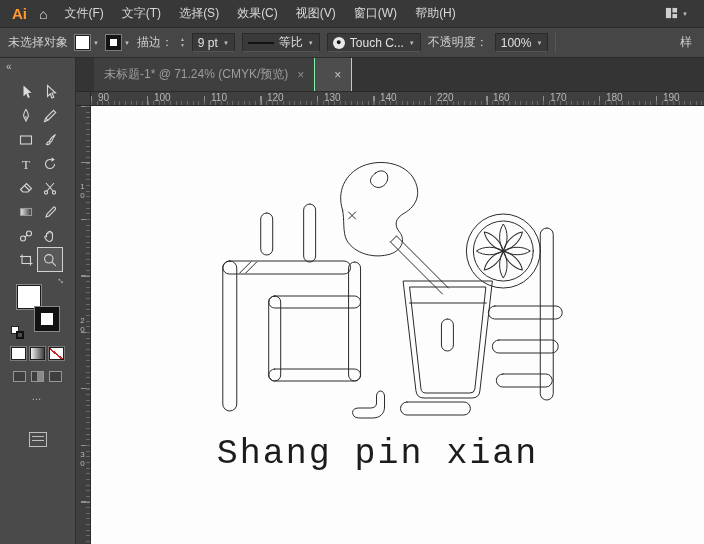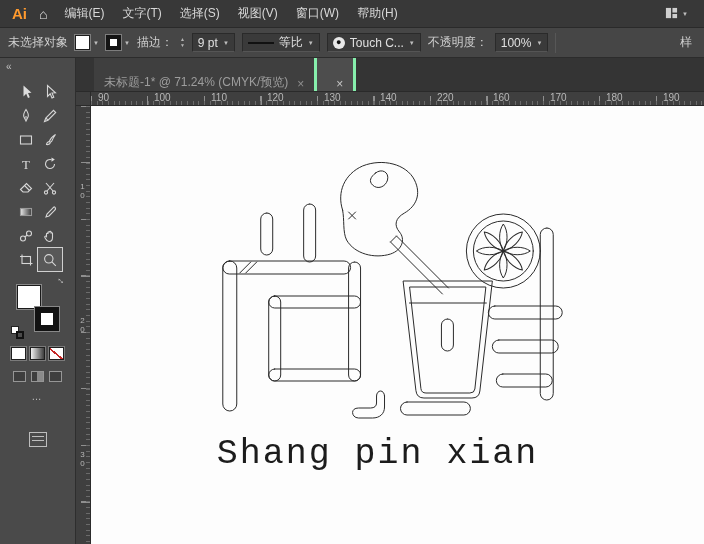--- a/index.html
+++ b/index.html
@@ -53,21 +53,21 @@
   .modebtn{width:13px;height:11px;border:1px solid #969696;background:#3e3e3e}
   .modebtn.alt{background:linear-gradient(to right,#3e3e3e 50%,#8a8a8a 50%)}
   .dots{color:#c0c0c0;text-align:center;margin-top:9px;font-size:10px;letter-spacing:2px}
   .bottom-icon{margin:30px auto 0;width:18px;height:15px;border:1px solid #bdbdbd;position:relative}
   .bottom-icon i{position:absolute;left:2px;right:2px;top:3px;border-top:1px solid #bdbdbd}
   .bottom-icon i.l2{top:7px}
 
   
   .docarea{flex:1;display:flex;flex-direction:column;min-width:0}
   .tabbar{height:34px;background:#343434;display:flex;align-items:stretch;padding-left:18px;border-bottom:1px solid #2a2a2a}
-  .tab{display:flex;align-items:flex-end;padding:0 10px;font-size:12px;border-right:3px solid #86efac;white-space:nowrap}
+  .tab{display:flex;align-items:center;padding:0 10px;font-size:12px;border-right:1px solid #86efac;white-space:nowrap}
   .tab.inactive{background:#3f3f3f;color:#9d9d9d}
   .tab.active{background:#4d4d4d;color:#e3e3e3}
   .tab-close{margin-left:9px;font-size:12px;color:#8f8f8f}
   .tab.active .tab-close{color:#c5c5c5}
 
   .rulerrow{height:14px;display:flex;flex:none}
   .ruler-corner{width:15px;height:14px;background:#3f3f3f;border-right:1px solid #2b2b2b;border-bottom:1px solid #2b2b2b;flex:none}
   .hruler{flex:1;position:relative;background:#3f3f3f;border-bottom:1px solid #2b2b2b;
     background-image:
       repeating-linear-gradient(to right,#6b6b6b 0 1px,transparent 1px 5.65px),
@@ -89,23 +89,24 @@
   .canvas svg{position:absolute;inset:0;width:100%;height:100%}
 </style>
 </head>
 <body>
 
 <div class="app">
 
   <div class="menubar">
     <span class="ai-logo">Ai</span>
     <span class="home-icon">⌂</span>
-    <div class="menu-item">编辑(E)</div>
+    <div class="menu-item">文件(F)</div>
     <div class="menu-item">文字(T)</div>
     <div class="menu-item">选择(S)</div>
+    <div class="menu-item">效果(C)</div>
     <div class="menu-item">视图(V)</div>
     <div class="menu-item">窗口(W)</div>
     <div class="menu-item">帮助(H)</div>
     <div class="spacer"></div>
     <div class="ws-switcher">
       <svg width="13" height="13" viewBox="0 0 14 14">
         <rect x="1" y="1" width="5.5" height="11" fill="#cfcfcf"></rect>
         <rect x="8" y="1" width="5" height="5" fill="#cfcfcf"></rect>
         <rect x="8" y="7.5" width="5" height="4.5" fill="#cfcfcf"></rect>
       </svg>

